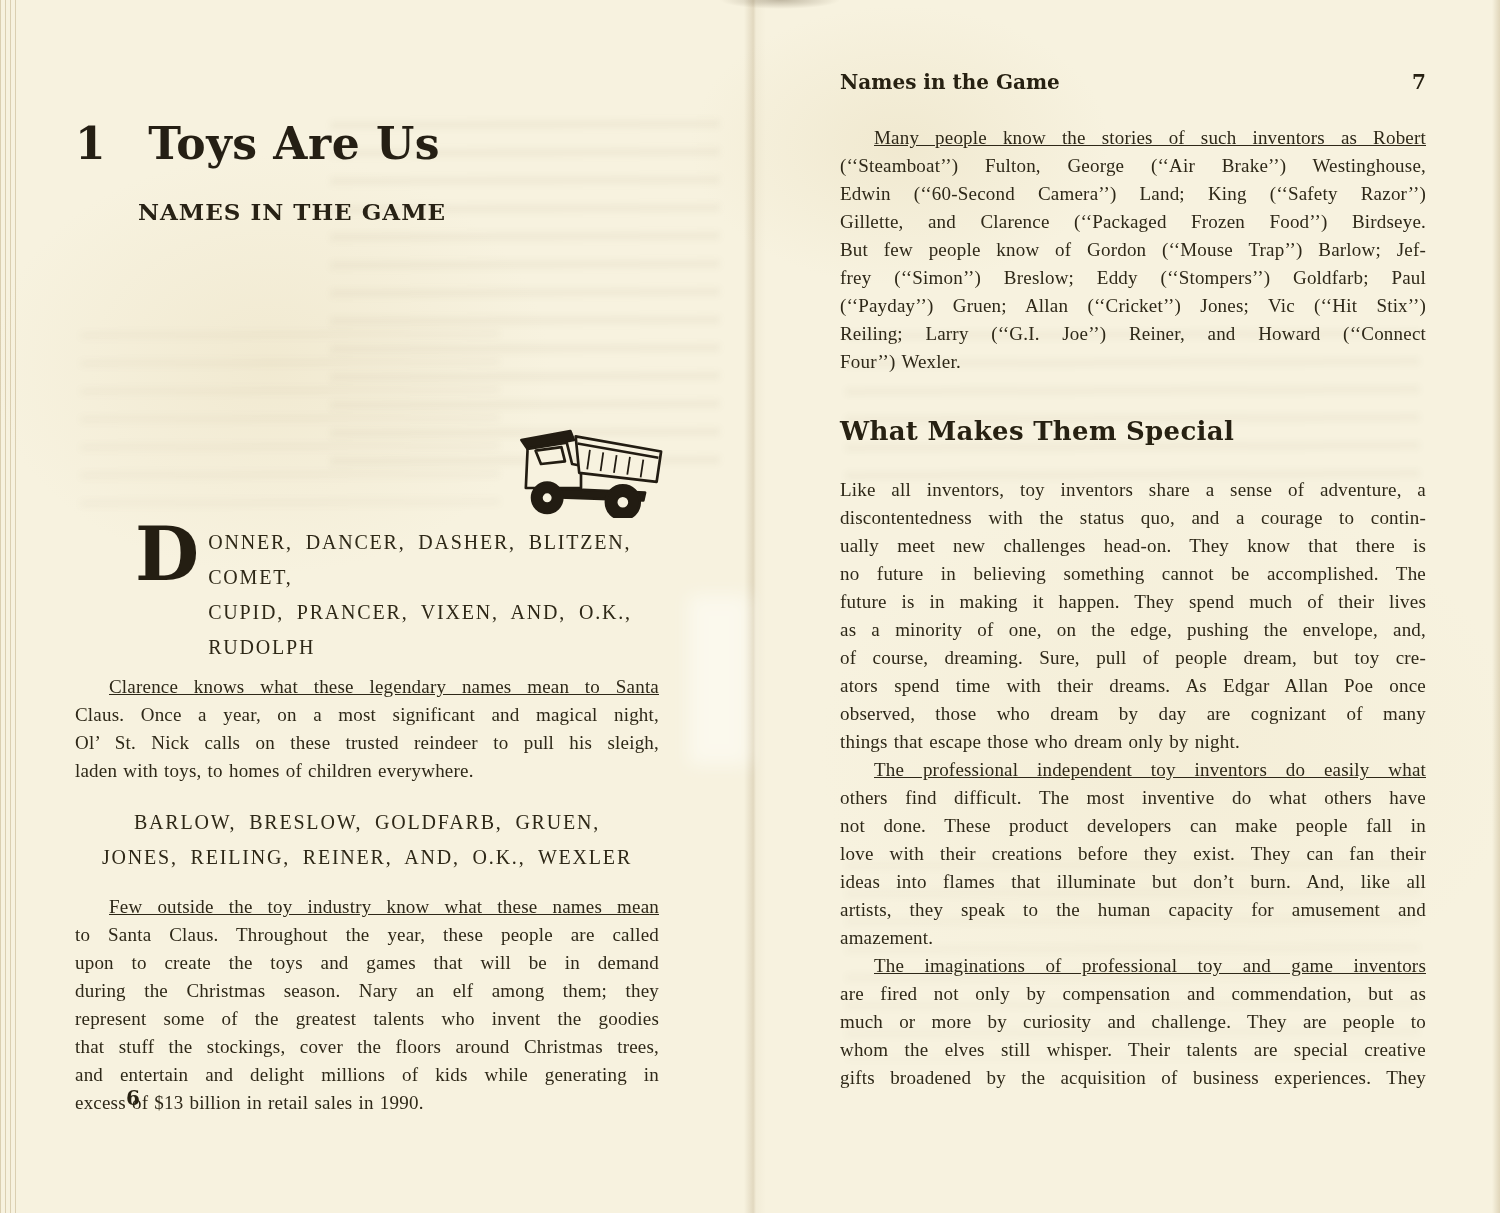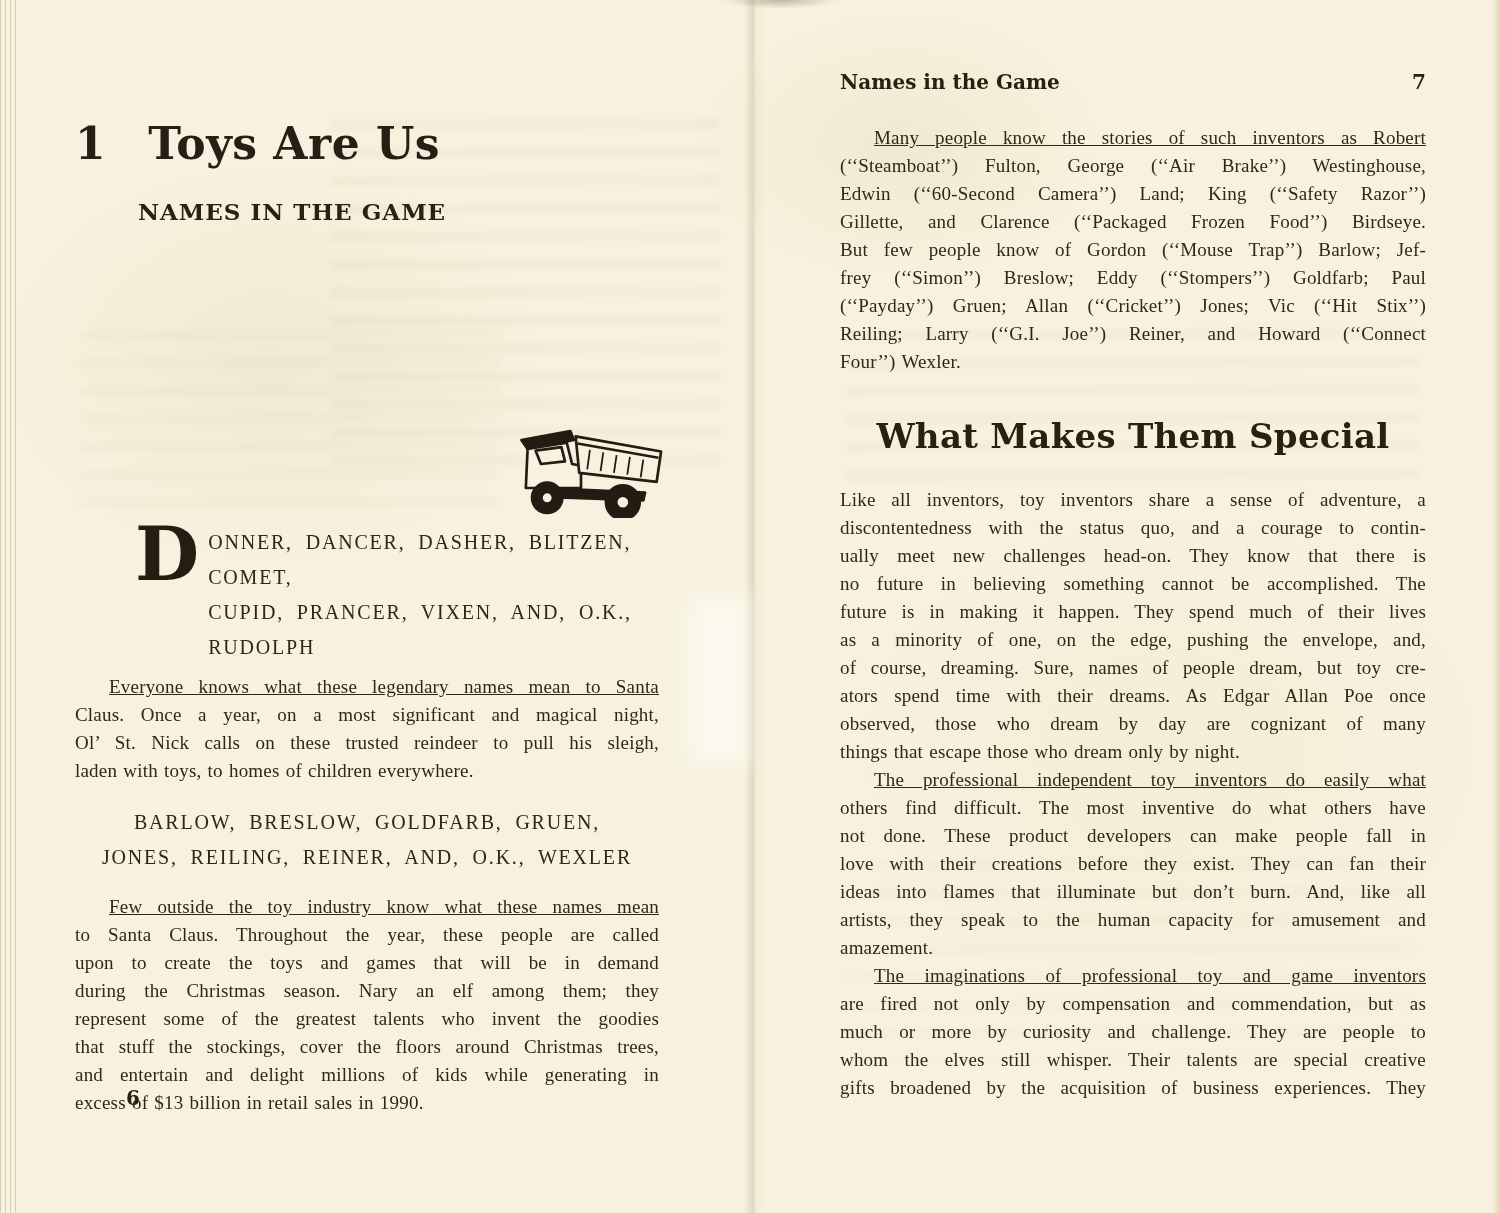--- a/index.html
+++ b/index.html
@@ -74,23 +74,22 @@
 
   
   .page-right{position:absolute;left:840px;top:70px;width:586px;}
   .running-row{
     display:flex;justify-content:space-between;align-items:baseline;
     font-family:"DejaVu Serif","Liberation Serif",serif;
     font-weight:bold;font-size:20px;color:#272112;
   }
   .heading2{
     font-family:"DejaVu Serif","Liberation Serif",serif;
-    font-weight:bold;font-size:34px;letter-spacing:.3px;color:#272112;
+    font-weight:bold;font-size:26px;letter-spacing:.3px;color:#272112;
     margin:40px 0 30px 0;
-    text-align:center;
   }
 
   
   .para{font-size:19px;line-height:28px;letter-spacing:.2px;word-spacing:1.2px;color:#2e2818;}
   .tline{display:block;text-align:justify;text-align-last:justify;}
   .para.endl .tline:last-child{text-align-last:left;}
   .para.indent .tline:first-child{text-indent:34px;text-decoration:underline;}
   .mt-para{margin-top:30px;}
   .mt-8{margin-top:8px;}
   .mt-18{margin-top:18px;}
@@ -123,21 +122,21 @@
 
     <div class="dropcap-row">
       <span class="dropcap">D</span>
       <div class="sc">
           <span class="tline">ONNER, DANCER, DASHER, BLITZEN, COMET,</span>
           <span class="tline">CUPID, PRANCER, VIXEN, AND, O.K., RUDOLPH</span>
         </div>
     </div>
 
     <div class="para endl indent mt-8">
-        <span class="tline">Everyone knows what these legendary names mean to Santa</span>
+        <span class="tline">Clarence knows what these legendary names mean to Santa</span>
         <span class="tline">Claus. Once a year, on a most significant and magical night,</span>
         <span class="tline">Ol’ St. Nick calls on these trusted reindeer to pull his sleigh,</span>
         <span class="tline">laden with toys, to homes of children everywhere.</span>
       </div>
 
     <div class="sc center-caps">
         <span class="tline">BARLOW, BRESLOW, GOLDFARB, GRUEN,</span>
         <span class="tline">JONES, REILING, REINER, AND, O.K., WEXLER</span>
       </div>
 
@@ -202,21 +201,21 @@
 
     <div class="heading2">What Makes Them Special</div>
 
     <div class="para endl">
         <span class="tline">Like all inventors, toy inventors share a sense of adventure, a</span>
         <span class="tline">discontentedness with the status quo, and a courage to contin-</span>
         <span class="tline">ually meet new challenges head-on. They know that there is</span>
         <span class="tline">no future in believing something cannot be accomplished. The</span>
         <span class="tline">future is in making it happen. They spend much of their lives</span>
         <span class="tline">as a minority of one, on the edge, pushing the envelope, and,</span>
-        <span class="tline">of course, dreaming. Sure, names of people dream, but toy cre-</span>
+        <span class="tline">of course, dreaming. Sure, pull of people dream, but toy cre-</span>
         <span class="tline">ators spend time with their dreams. As Edgar Allan Poe once</span>
         <span class="tline">observed, those who dream by day are cognizant of many</span>
         <span class="tline">things that escape those who dream only by night.</span>
       </div>
 
     <div class="para endl indent">
         <span class="tline">The professional independent toy inventors do easily what</span>
         <span class="tline">others find difficult. The most inventive do what others have</span>
         <span class="tline">not done. These product developers can make people fall in</span>
         <span class="tline">love with their creations before they exist. They can fan their</span>

